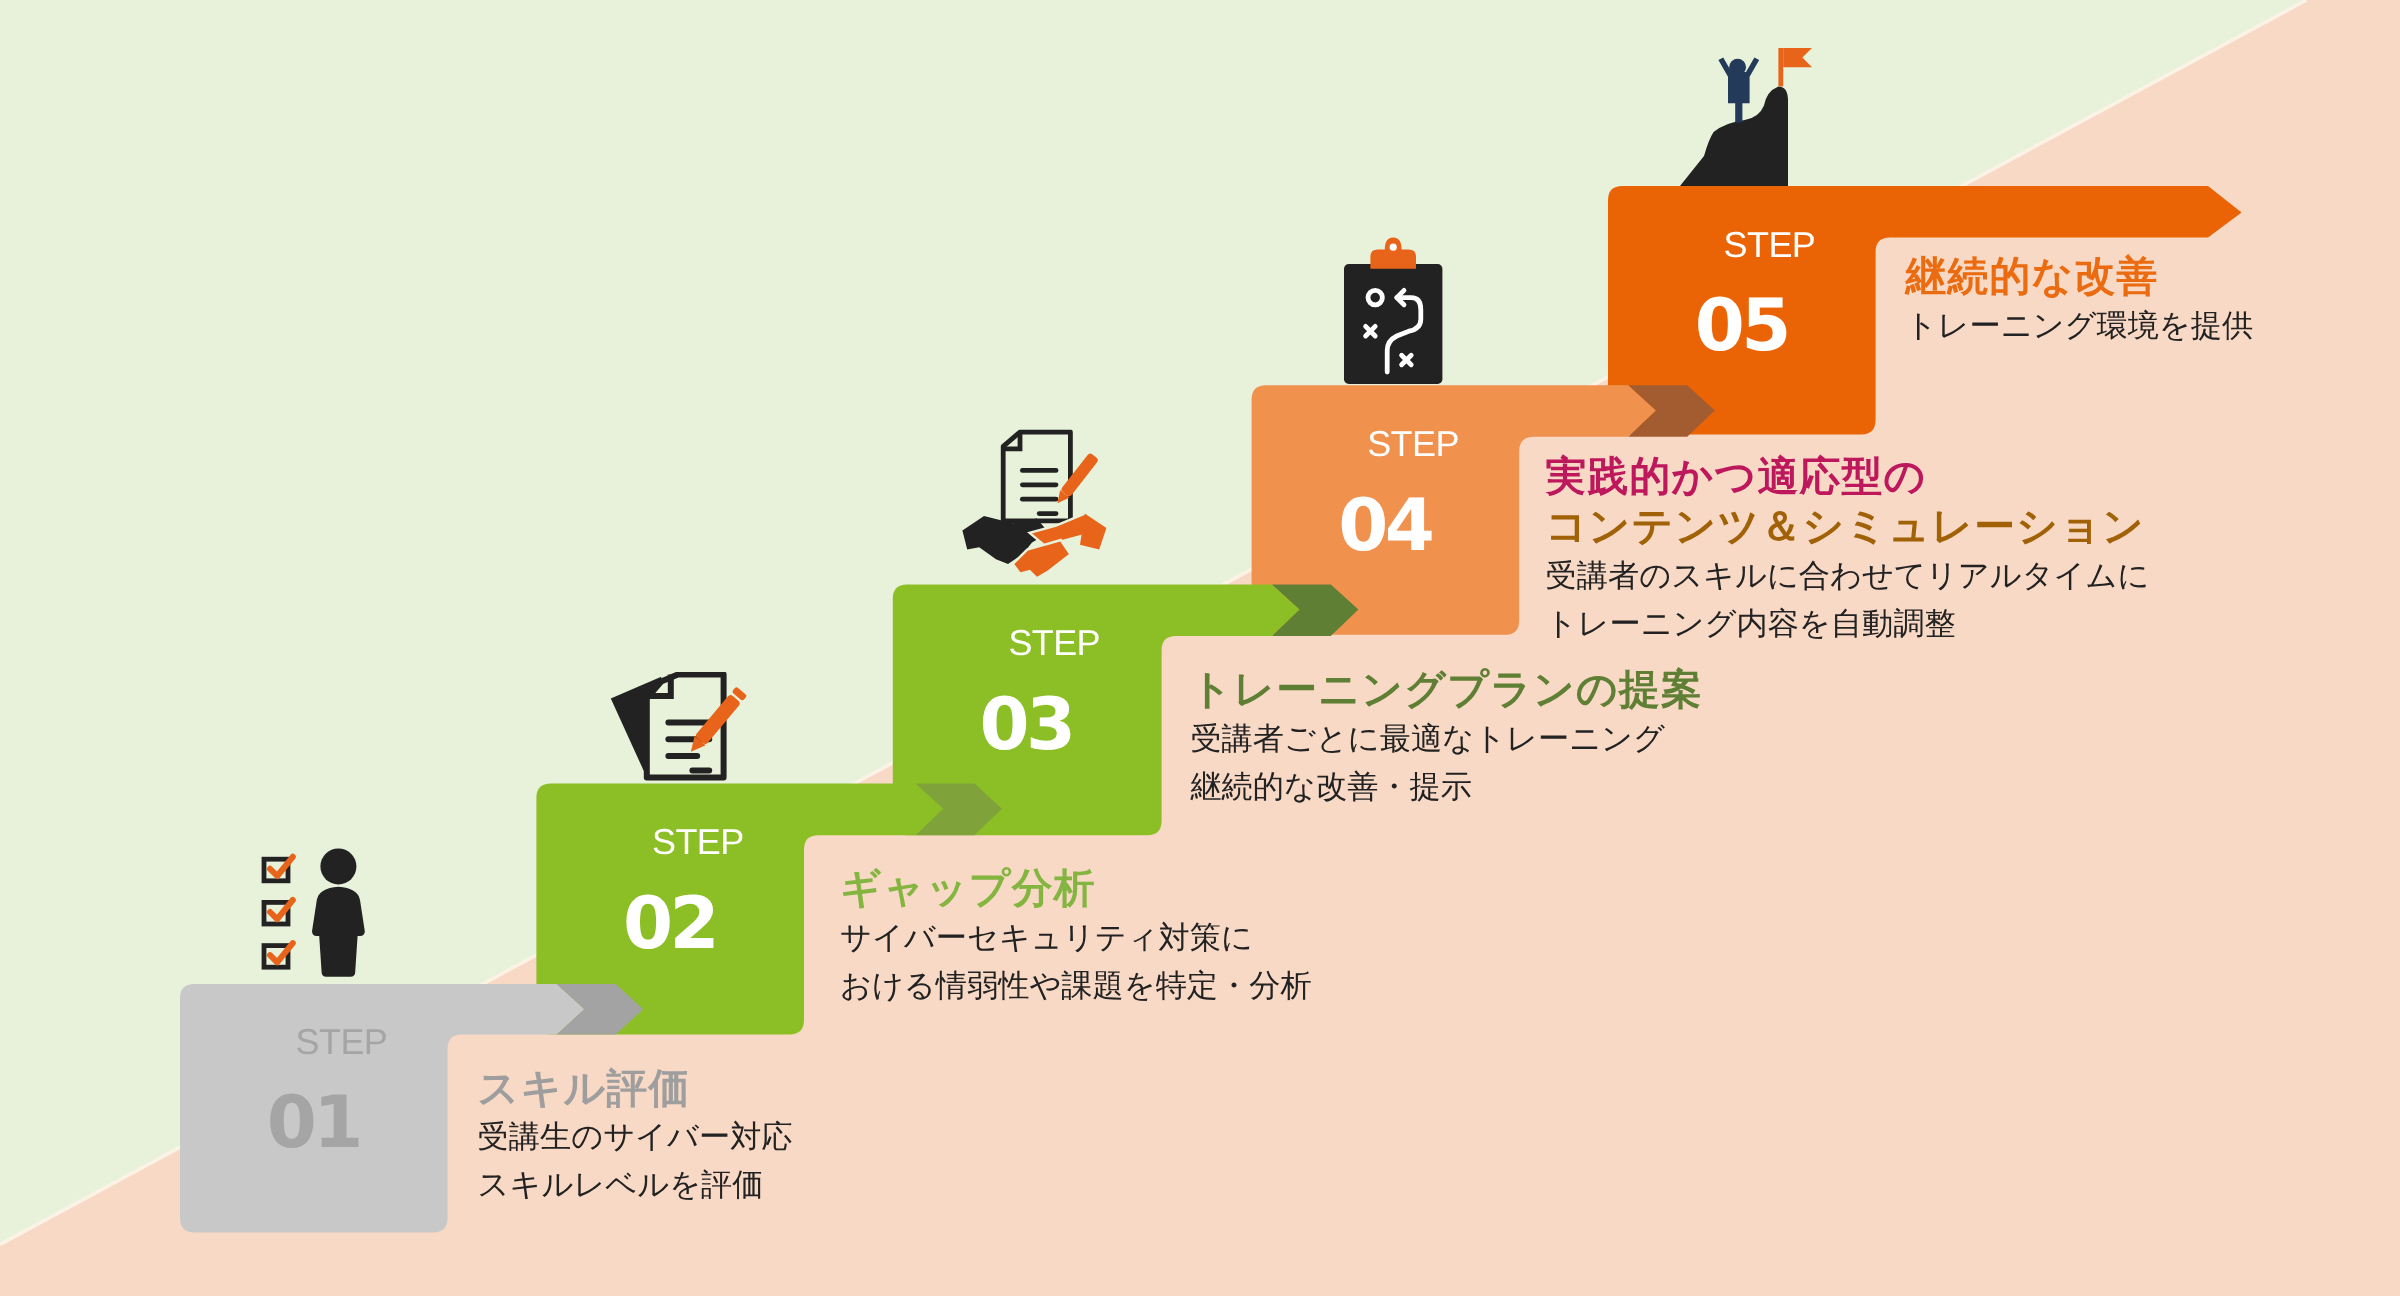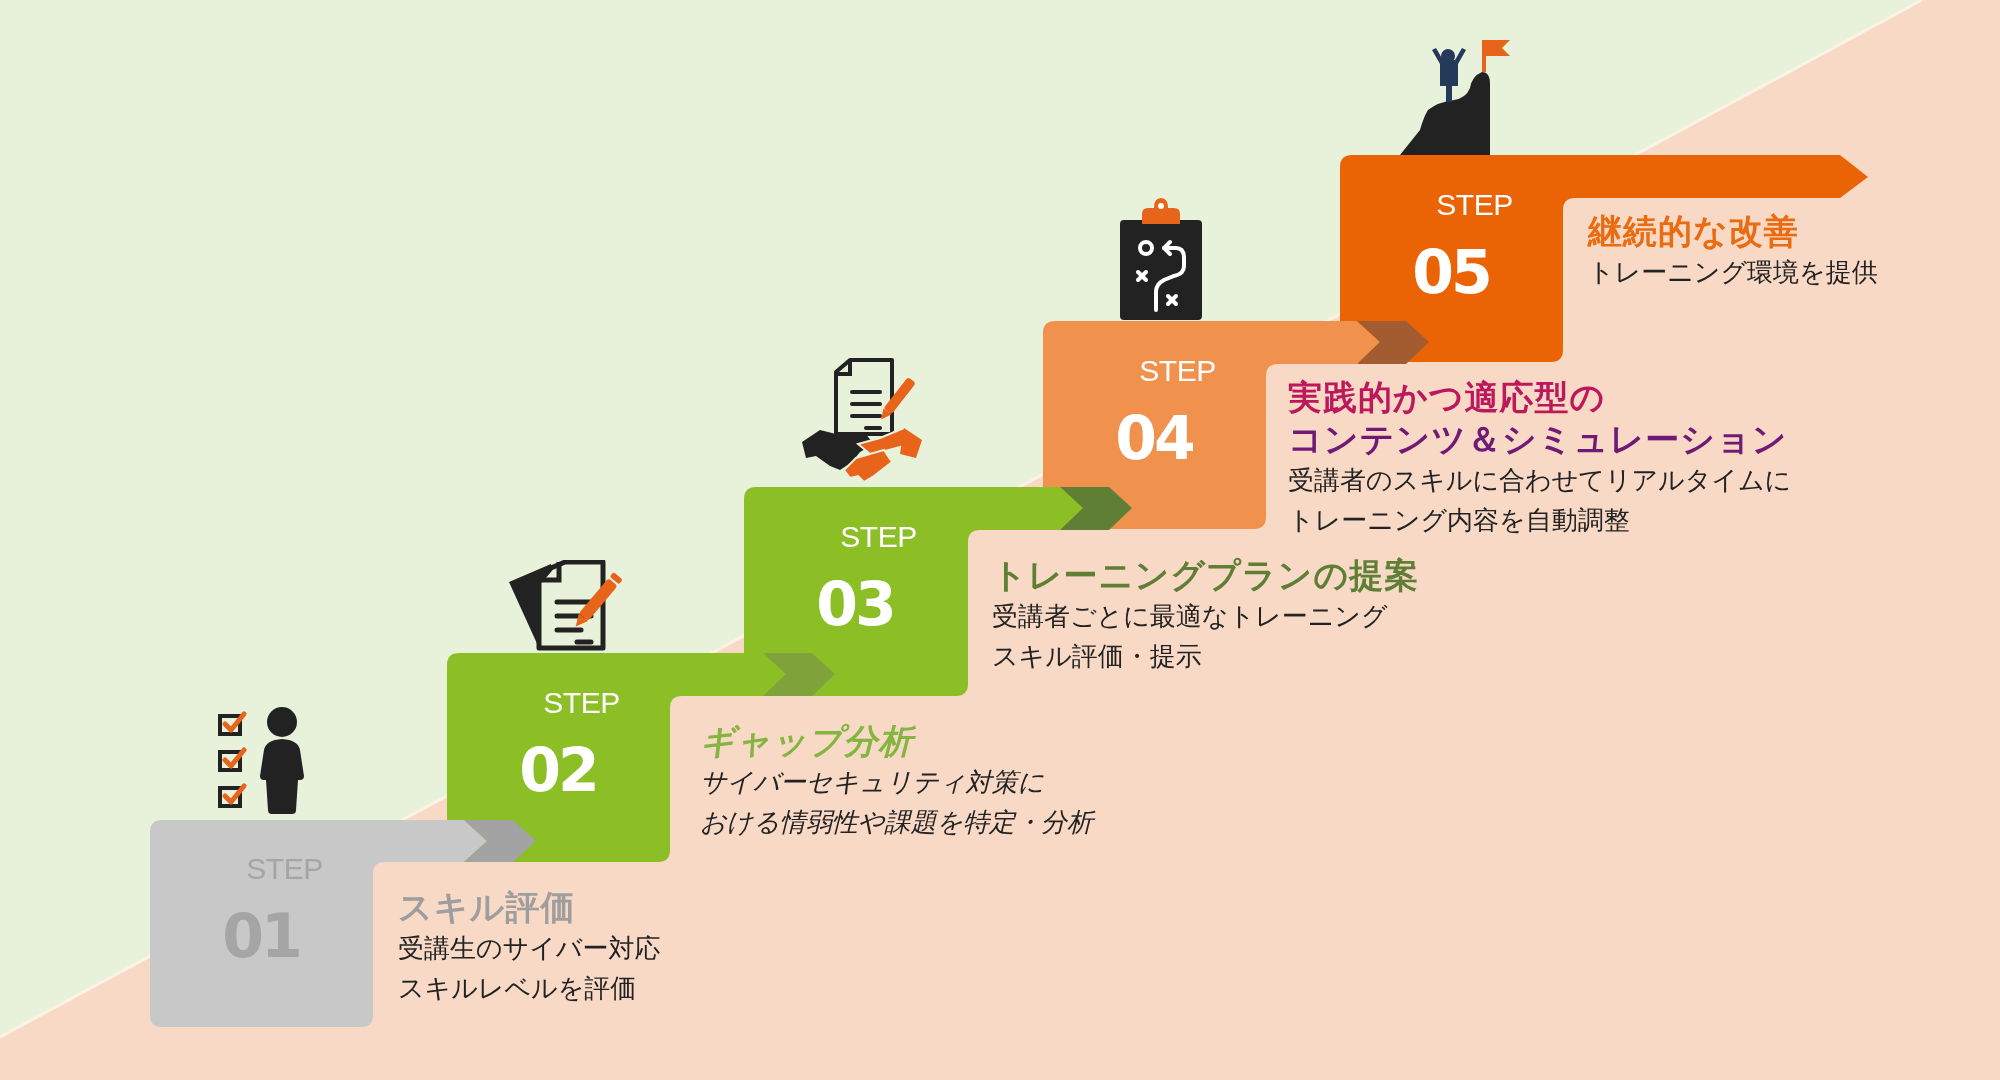--- a/index.html
+++ b/index.html
@@ -160,35 +160,35 @@
   <span class="step-word">STEP</span>
   <span class="step-num">05</span>
 </div>
 
 <div class="desc" style="left:398px; top:886px;">
   <div class="title" style="color:#9e9e9e;">スキル評価</div>
   <div class="line">受講生のサイバー対応</div>
   <div class="line">スキルレベルを評価</div>
 </div>
 
-<div class="desc" style="left:700px; top:720px;font-style:italic;">
+<div class="desc" style="left:700px; top:720px;">
   <div class="title" style="color:#84b541;">ギャップ分析</div>
   <div class="line">サイバーセキュリティ対策に</div>
   <div class="line">おける情弱性や課題を特定・分析</div>
 </div>
 
 <div class="desc" style="left:992px; top:554px;">
   <div class="title" style="color:#5f7f34;">トレーニングプランの提案</div>
   <div class="line">受講者ごとに最適なトレーニング</div>
-  <div class="line">スキル評価・提示</div>
+  <div class="line">継続的な改善・提示</div>
 </div>
 
 <div class="desc" style="left:1288px; top:376px;">
   <div class="title" style="color:#be185d;">実践的かつ適応型の</div>
-  <div class="title" style="color:#701a75;">コンテンツ＆シミュレーション</div>
+  <div class="title" style="color:#a16207;">コンテンツ＆シミュレーション</div>
   <div class="line">受講者のスキルに合わせてリアルタイムに</div>
   <div class="line">トレーニング内容を自動調整</div>
 </div>
 
 <div class="desc" style="left:1588px; top:210px;">
   <div class="title" style="color:#ea6b10;">継続的な改善</div>
   <div class="line">トレーニング環境を提供</div>
 </div>
 
 </body></html>

